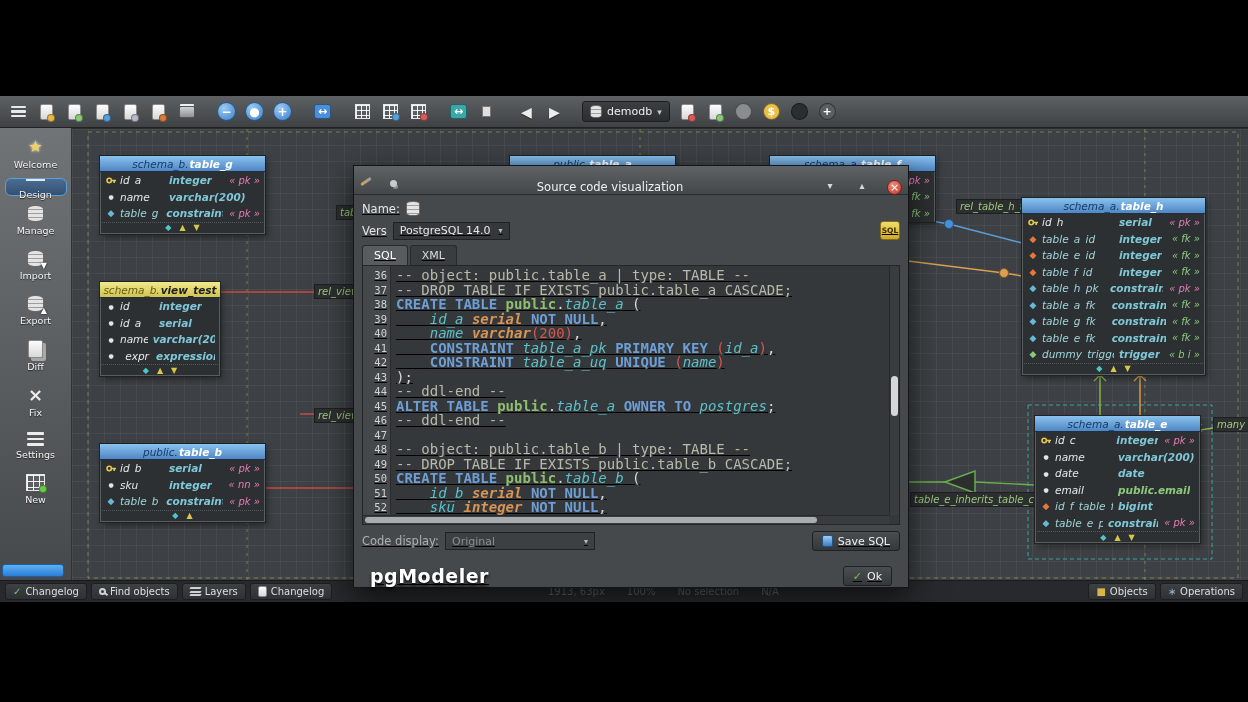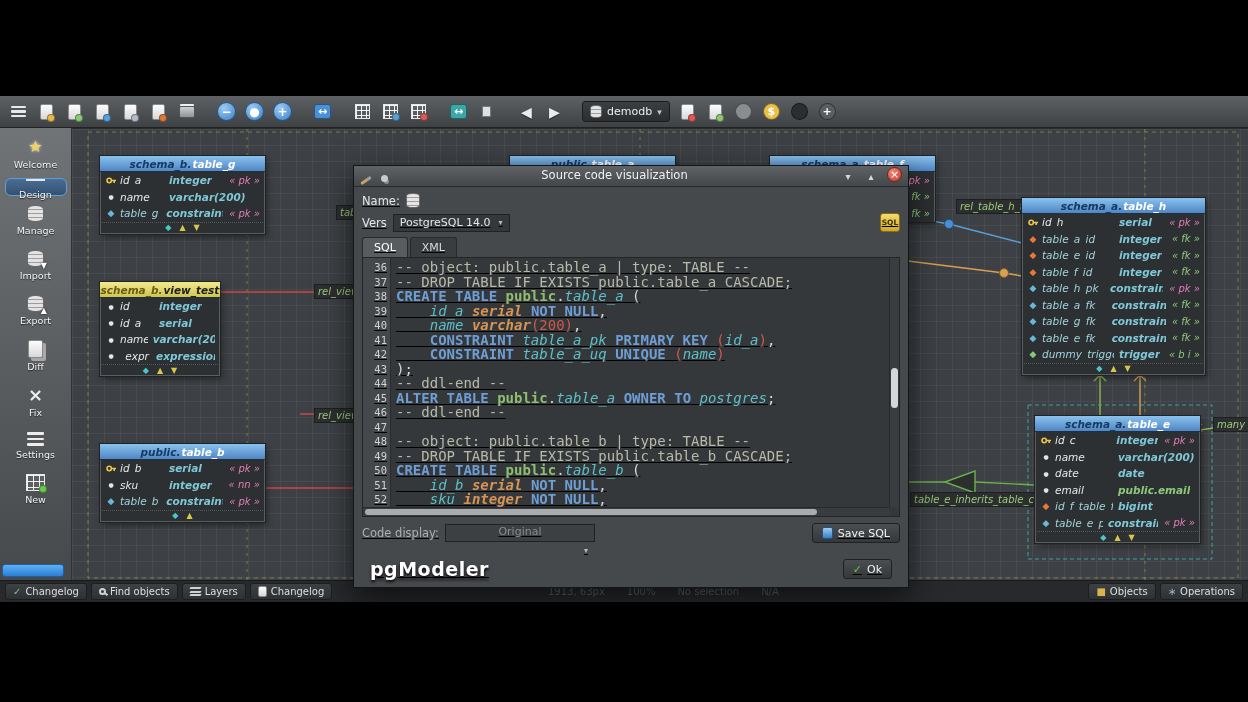--- a/index.html
+++ b/index.html
@@ -65,21 +65,21 @@
           background-image:linear-gradient(rgba(255,255,255,.05) 1px,transparent 1px),
                            linear-gradient(90deg,rgba(255,255,255,.05) 1px,transparent 1px);
           background-size:16px 16px;border-top:1px solid #2a2c2e;}
   .rel-lines{position:absolute;left:0;top:0;z-index:1;}
   .cnv-label{position:absolute;z-index:3;background:#2c2e30;border:1px solid #1e1f21;color:#9ccc7a;
              font-style:italic;font-size:10px;line-height:13px;padding:0 3px;white-space:nowrap;}
   .db-table{position:absolute;z-index:4;font-style:italic;font-size:10.5px;
             box-shadow:0 0 0 1px #202224,2px 3px 7px rgba(0,0,0,.45);}
   .db-header{height:16px;display:flex;align-items:center;justify-content:center;gap:1px;white-space:nowrap;overflow:hidden;
              background:linear-gradient(#8ac2ee,#4f86c4);border-bottom:1px solid #203040;}
-  .db-header .sch{color:#173a66;font-weight:bold;}
+  .db-header .sch{color:#173a66;font-weight:normal;}
   .db-header .tnm{color:#ffffff;}
   .db-table.view .db-header{background:linear-gradient(#f2ea8e,#cfc44e);}
   .db-table.view .db-header .sch{color:#6a5c14;}
   .db-table.view .db-header .tnm{color:#1f1f1f;}
   .db-body{background:#2d3032;border-left:1px solid #5a5d60;border-right:1px solid #5a5d60;}
   .db-row{height:16.5px;display:flex;align-items:center;padding:0 4px;gap:3px;overflow:hidden;white-space:nowrap;}
   .ri{width:12px;display:inline-flex;justify-content:center;flex:0 0 auto;}
   .ri.dot{color:#e4e4e4;font-size:6px;}
   .ri.fk{color:#e87838;font-size:9px;font-style:normal;}
   .ri.con{color:#6ab8d8;font-size:9px;font-style:normal;}
@@ -87,40 +87,40 @@
   .rn{color:#e6e8e8;overflow:hidden;}
   .rn.fk,.rn.constraint,.rn.trigger{color:#9fd4dc;}
   .rt{color:#7fc8d8;font-weight:bold;margin-left:2px;overflow:hidden;}
   .badge{margin-left:auto;font-size:10px;padding-left:3px;}
   .db-footer{height:12px;display:flex;align-items:center;justify-content:center;gap:8px;font-size:8px;font-style:normal;
              background:#2d3032;border:1px solid #5a5d60;border-top:1px dotted #55585b;}
 
   
   .dialog{position:absolute;left:353px;top:69px;width:556px;height:423px;z-index:60;background:#46494c;
           border:1px solid #141516;box-shadow:0 10px 30px rgba(0,0,0,.65);display:flex;flex-direction:column;}
-  .dlg-title{height:21px;display:flex;align-items:flex-end;gap:9px;padding:4px 6px;
+  .dlg-title{height:21px;display:flex;align-items:flex-start;gap:18px;padding:14px 6px;
              background:linear-gradient(#5f6366,#44474a);border-bottom:1px solid #2a2b2d;}
   .dlg-tool{width:12px;height:3px;background:linear-gradient(90deg,#d8a050,#9a9da0);transform:rotate(-35deg);border-radius:2px;}
   .dlg-pin{width:7px;height:7px;border-radius:50%;background:#c8cbcd;box-shadow:2px 3px 0 -1px #8a8d90;}
   .dlg-title-text{flex:1;text-align:center;color:#f0f0f0;font-size:11.5px;}
   .dlg-win{color:#d8d8d8;font-size:10px;width:14px;text-align:center;}
   .dlg-close{width:15px;height:15px;border-radius:50%;background:radial-gradient(circle at 35% 30%,#f08a7a,#c0392b);
              color:#fff;font-size:11px;line-height:14px;text-align:center;border:1px solid #7a1f16;}
   .dlg-body{flex:1;display:flex;flex-direction:column;padding:6px 8px 0;text-decoration:underline;}
   .frow{display:flex;align-items:center;gap:6px;margin-bottom:5px;}
   .frow label{color:#e4e6e8;font-size:11.5px;flex:0 0 auto;}
   .txt{flex:1;display:flex;align-items:center;height:18px;background:#1d1e1f;border:1px solid #121213;
        color:#e8eaec;font-size:11px;padding:0 5px;}
   .txt .edit-ic{margin-left:auto;color:#9a9da0;font-size:10px;}
   .mini-db{position:relative;display:block;width:14px;height:15px;border:1px solid #6a6a6a;border-radius:6px/3px;
            background:repeating-linear-gradient(#e4e4e4 0 3px,#9e9e9e 3px 4px);}
   .sel{display:flex;align-items:center;gap:8px;height:18px;background:#35383b;border:1px solid #202122;
        color:#e4e6e8;font-size:11px;padding:0 6px;}
   .sel .car{font-size:8px;color:#b8bbbd;}
-  .sel.disabled{color:#8a8d90;background:#3d4043;flex-direction:column;}
+  .sel.disabled{color:#8a8d90;background:#3d4043;}
   .sql-badge{margin-left:auto;display:flex;align-items:center;justify-content:center;width:20px;height:19px;
              background:linear-gradient(#f2dd6a,#cfa92a);border:1px solid #8a6d12;border-radius:3px;
              color:#3a2e06;font-size:7.5px;font-weight:bold;}
   .tabs{display:flex;gap:2px;margin-bottom:0;}
   .tab{padding:3px 11px;font-size:11px;color:#d8dadc;background:#3a3d40;border:1px solid #27292b;border-bottom:none;
        border-radius:3px 3px 0 0;}
   .tab.active{background:#585c5f;color:#fff;}
   .codebox{position:relative;height:260px;border:1px solid #232527;background:#35383b;display:flex;overflow:hidden;}
   .gutter{width:28px;background:#45484b;border-right:1px solid #292b2d;padding:2px 3px 0 0;text-align:right;
           font-family:"DejaVu Sans Mono","Liberation Mono",monospace;font-size:10.5px;color:#d0d3d5;flex:0 0 auto;}

